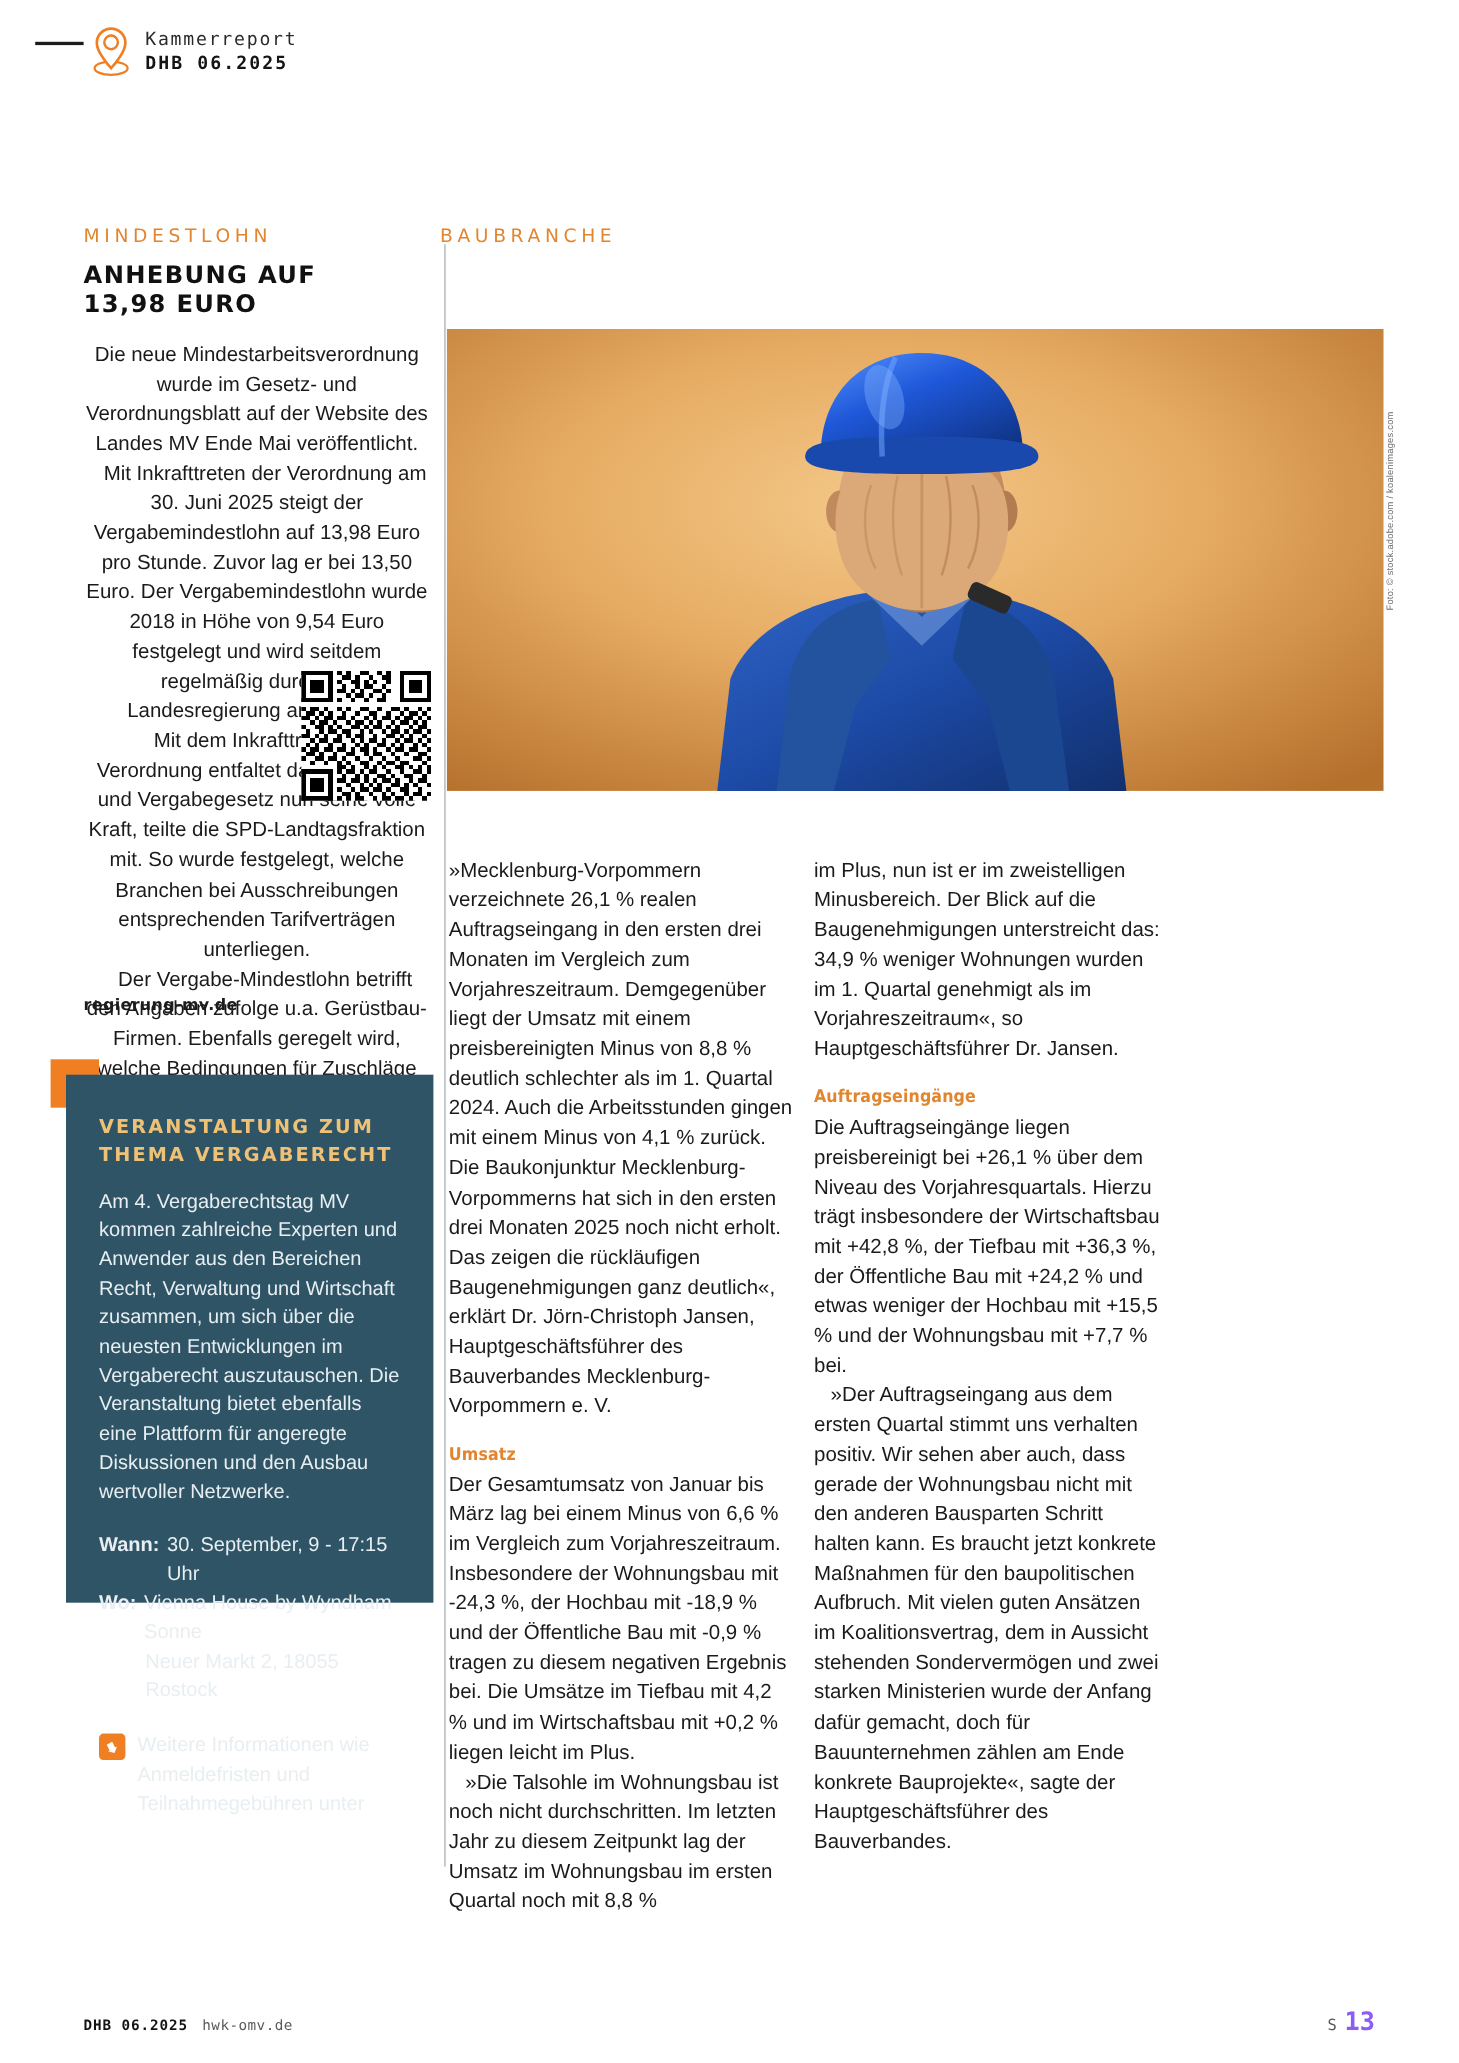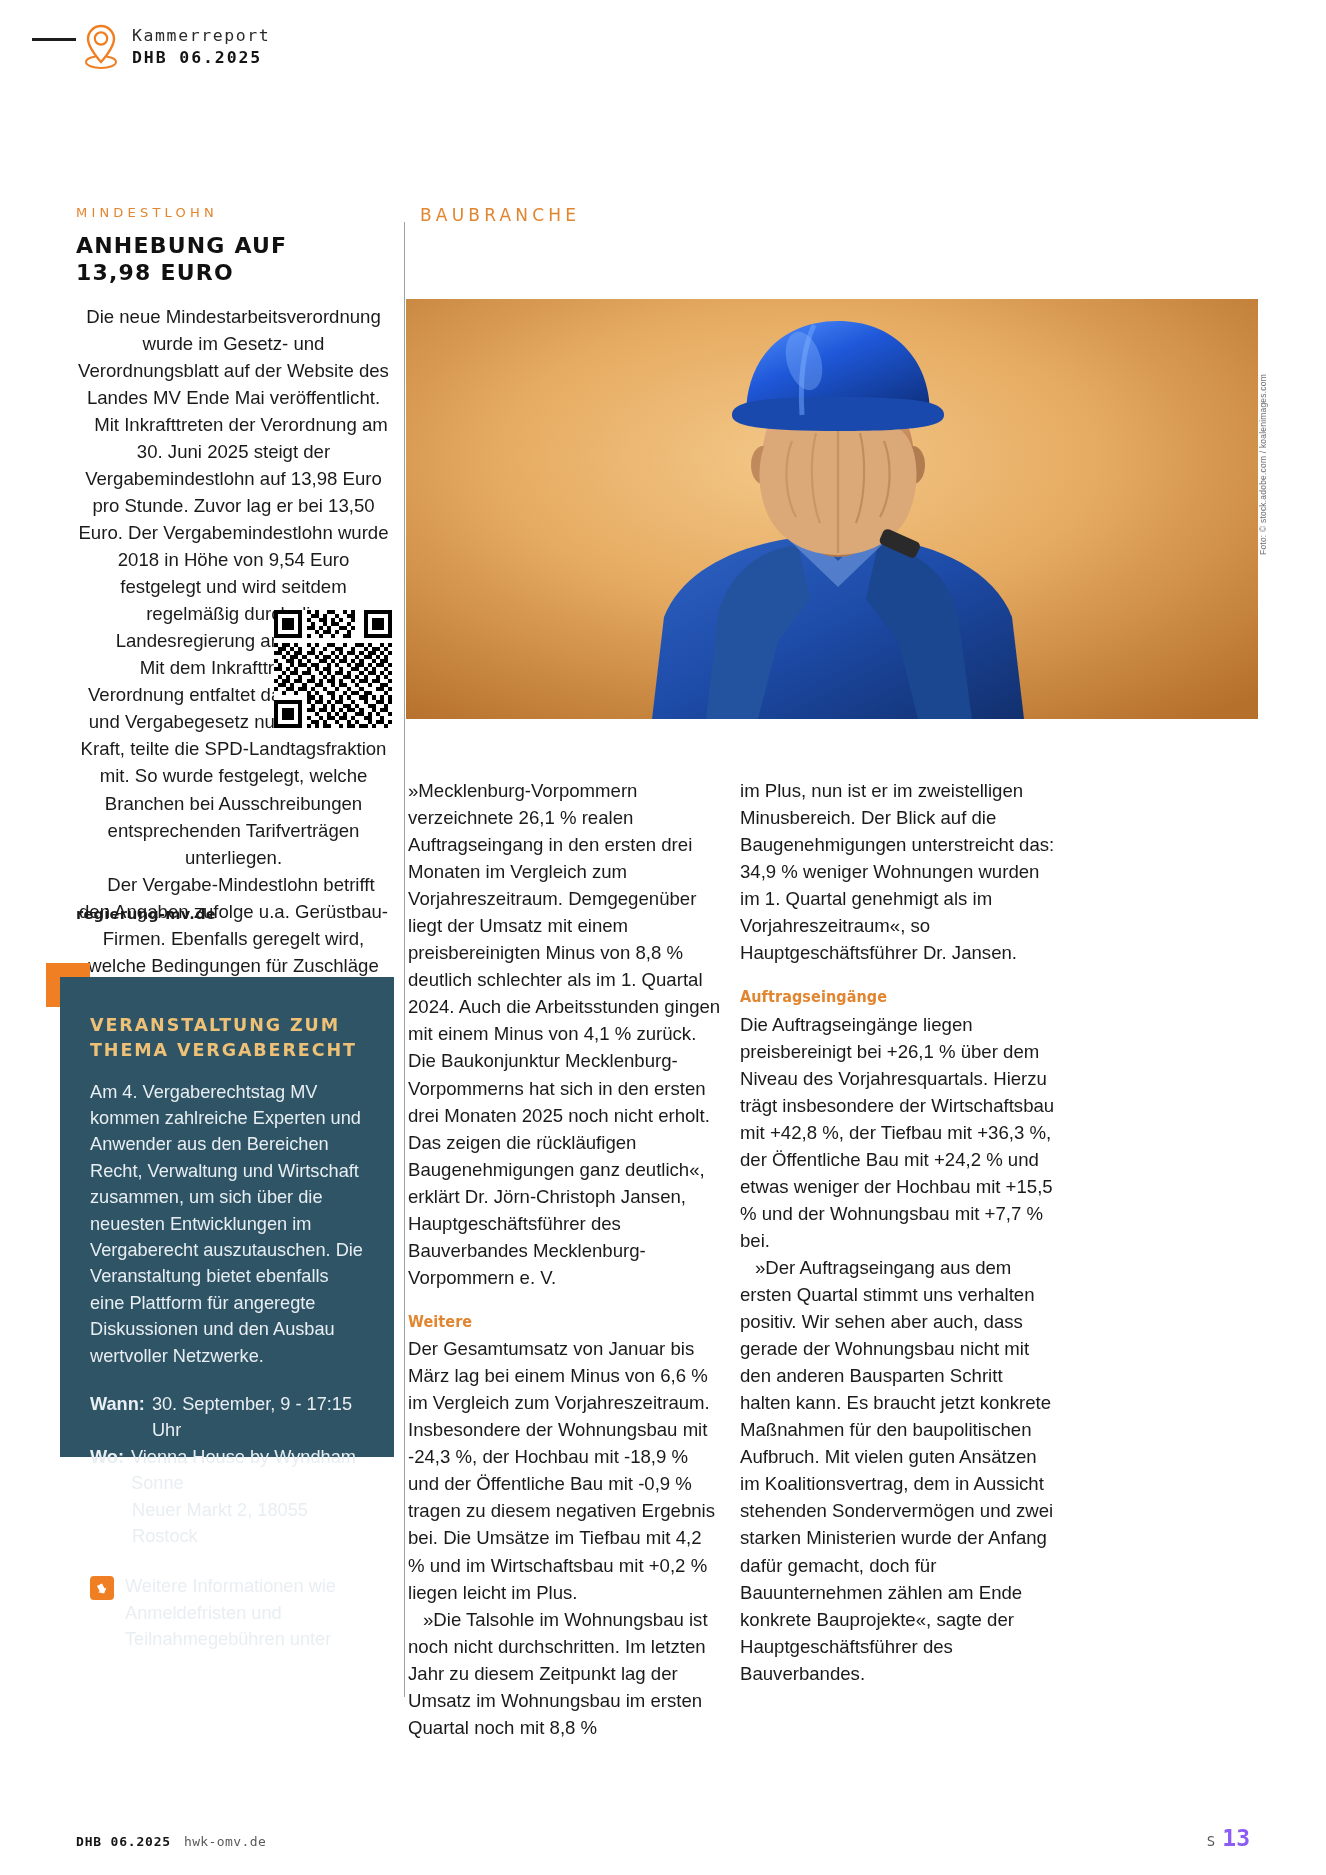--- a/index.html
+++ b/index.html
@@ -39,21 +39,21 @@
   .kicker{
     font-family:"DejaVu Sans", sans-serif;
     color:#e2852f; font-weight:400;
     letter-spacing:4.2px;
   }
 
   
   .col-left{
     position:absolute; left:76px; top:205px; width:315px;
   }
-  .col-left .kicker{font-size:13px; display:block; margin-bottom:13px;}
+  .col-left .kicker{font-size:17px; display:block; margin-bottom:13px;}
   .hl-left{
     font-family:"DejaVu Sans", sans-serif;
     font-weight:700; font-size:22px; line-height:1.22;
     letter-spacing:1.2px; color:#111; margin:0 0 16px 0;
     white-space:pre-line;
   }
   .body-left{
     font-family:"Liberation Sans Narrow","Liberation Sans",sans-serif;
     font-size:18.6px; line-height:1.455; color:#1a1a1a;
     text-align:left;
@@ -119,21 +119,21 @@
     font-weight:700;font-size:14.5px;letter-spacing:.2px;color:#ffffff;margin-top:4px;}
 
   
   .divider{
     position:absolute; left:404px; top:222px;
     width:1.4px; height:1475px; background:#9aa2a6;
   }
 
   
   .col-right-head{
-    position:absolute; left:420px; top:205px; width:840px;
+    position:absolute; left:400px; top:205px; width:840px;
   }
   .col-right-head .kicker{font-size:17px;display:block;margin-bottom:14px;}
   .hl-right{
     font-family:"DejaVu Sans", sans-serif;
     font-weight:400; font-size:37px; line-height:1.05;
     letter-spacing:2.2px; color:#111; margin:0;
   }
 
   .photo{
     position:absolute; left:406px; top:299px;
@@ -563,21 +563,21 @@
       <path d="M340 116 C340 58 378 22 432 22 C486 22 524 58 524 116 Z" fill="url(#helm)"></path>
       <path d="M326 116 C326 104 346 98 432 98 C518 98 538 104 538 116 C538 126 518 132 432 132 C346 132 326 126 326 116 Z" fill="#1a49ad"></path>
       <path d="M408 26 C396 52 394 84 396 116" stroke="#6ea4ff" stroke-width="5" fill="none" opacity=".55"></path>
       <ellipse cx="398" cy="62" rx="17" ry="30" fill="#85b5ff" opacity=".38" transform="rotate(-16 398 62)"></ellipse>
     </svg>
   </div>
   <div class="photo-credit">Foto: © stock.adobe.com / koalenimages.com</div>
 
   <div class="col-mid bodytext">
     <p>»Mecklenburg-Vorpommern verzeichnete 26,1 % realen Auftragseingang in den ersten drei Monaten im Vergleich zum Vorjahreszeitraum. Demgegenüber liegt der Umsatz mit einem preisbereinigten Minus von 8,8 % deutlich schlechter als im 1. Quartal 2024. Auch die Arbeitsstunden gingen mit einem Minus von 4,1 % zurück. Die Baukonjunktur Mecklenburg-Vorpommerns hat sich in den ersten drei Monaten 2025 noch nicht erholt. Das zeigen die rückläufigen Baugenehmigungen ganz deutlich«, erklärt Dr. Jörn-Christoph Jansen, Hauptgeschäftsführer des Bauverbandes Mecklenburg-Vorpommern e. V.</p>
-    <h4 class="sub-orange">Weitere</h4>
+    <h4 class="sub-orange">Umsatz</h4>
     <p>Der Gesamtumsatz von Januar bis März lag bei einem Minus von 6,6 % im Vergleich zum Vorjahreszeitraum. Insbesondere der Wohnungsbau mit -24,3 %, der Hochbau mit -18,9 % und der Öffentliche Bau mit -0,9 % tragen zu diesem negativen Ergebnis bei. Die Umsätze im Tiefbau mit 4,2 % und im Wirtschaftsbau mit +0,2 % liegen leicht im Plus.</p>
     <p class="ind">»Die Talsohle im Wohnungsbau ist noch nicht durchschritten. Im letzten Jahr zu diesem Zeitpunkt lag der Umsatz im Wohnungsbau im ersten Quartal noch mit 8,8 %</p>
   </div>
 
   <div class="col-far bodytext">
     <p>im Plus, nun ist er im zweistelligen Minusbereich. Der Blick auf die Baugenehmigungen unterstreicht das: 34,9 % weniger Wohnungen wurden im 1. Quartal genehmigt als im Vorjahreszeitraum«, so Hauptgeschäftsführer Dr. Jansen.</p>
     <h4 class="sub-orange">Auftragseingänge</h4>
     <p>Die Auftragseingänge liegen preisbereinigt bei +26,1 % über dem Niveau des Vorjahresquartals. Hierzu trägt insbesondere der Wirtschaftsbau mit +42,8 %, der Tiefbau mit +36,3 %, der Öffentliche Bau mit +24,2 % und etwas weniger der Hochbau mit +15,5 % und der Wohnungsbau mit +7,7 % bei.</p>
     <p class="ind">»Der Auftragseingang aus dem ersten Quartal stimmt uns verhalten positiv. Wir sehen aber auch, dass gerade der Wohnungsbau nicht mit den anderen Bausparten Schritt halten kann. Es braucht jetzt konkrete Maßnahmen für den baupolitischen Aufbruch. Mit vielen guten Ansätzen im Koalitionsvertrag, dem in Aussicht stehenden Sondervermögen und zwei starken Ministerien wurde der Anfang dafür gemacht, doch für Bauunternehmen zählen am Ende konkrete Bauprojekte«, sagte der Hauptgeschäftsführer des Bauverbandes.</p>
   </div>

